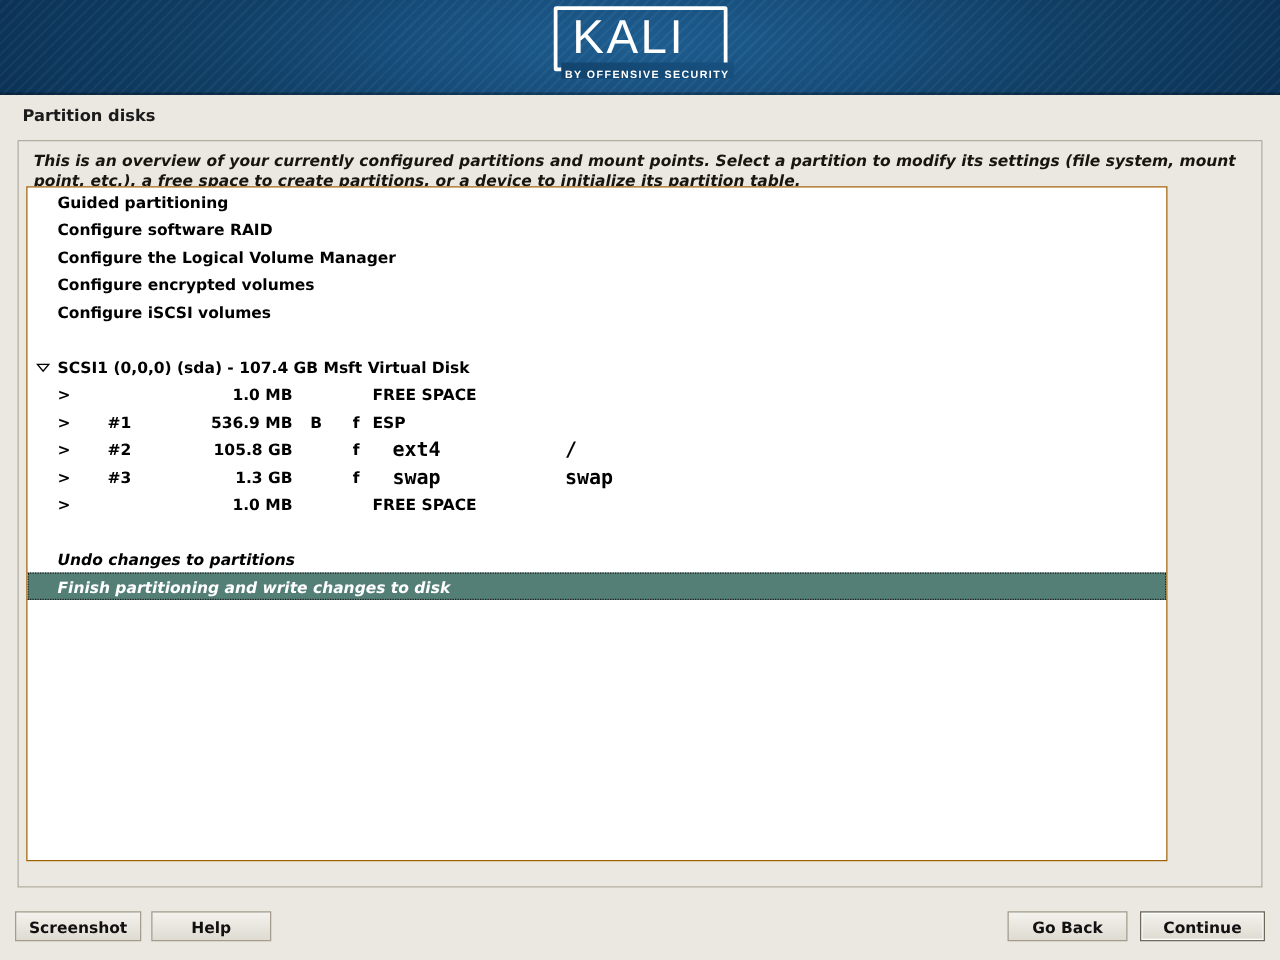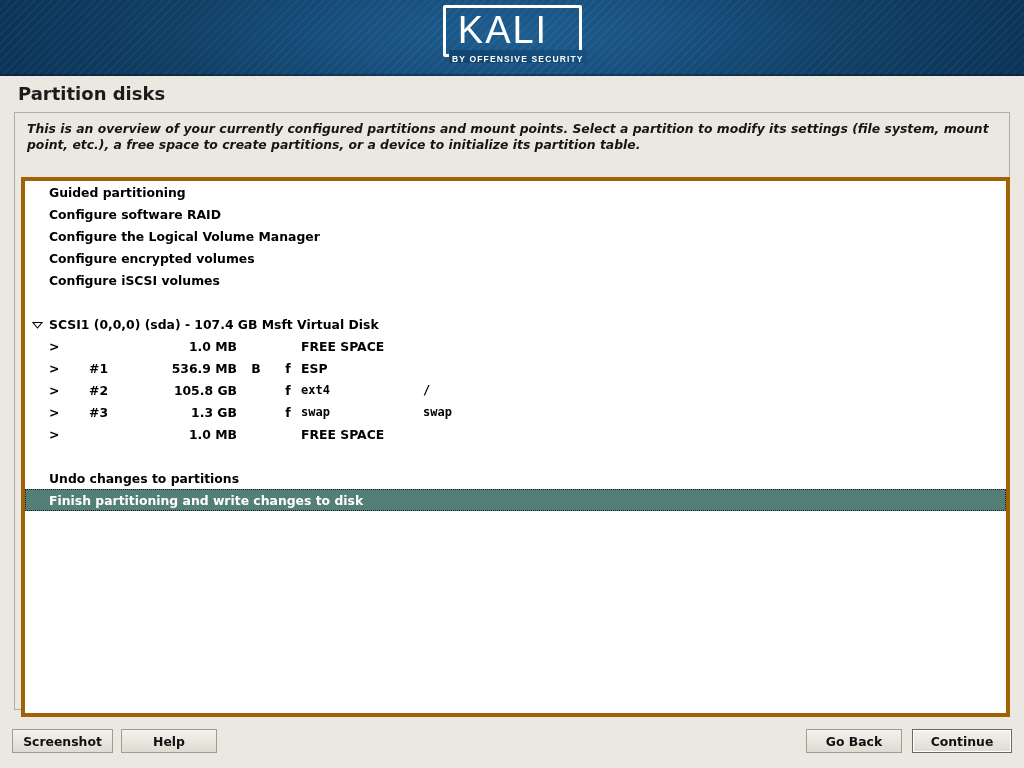--- a/index.html
+++ b/index.html
@@ -76,21 +76,21 @@
   }
 
   
   #title-bar {
     height: 34px;
     display: flex; align-items: center;
     padding-left: 18px;
     background: #ebe8e1;
   }
   #page-title {
-    font-size: 18px;
+    font-size: 13px;
     font-weight: 700;
     color: #1b1b1b;
     font-family: "DejaVu Sans", sans-serif;
   }
 
   
   #panel {
     position: absolute;
     left: 14px; top: 112px;
     width: 996px; height: 598px;
@@ -103,41 +103,41 @@
     font-size: 12.4px;
     line-height: 15.5px;
     color: #16160f;
     font-family: "DejaVu Sans", sans-serif;
     font-weight: bold;
   }
 
   
   #listbox {
     position: absolute;
-    left: 6px; top: 64px;
-    width: 989px; height: 540px;
+    left: 6px; top: 36px;
+    width: 913px; height: 540px;
     background: #ffffff;
-    border: 4px solid #a16207;
+    border: 1px solid #a16207;
     overflow: hidden;
   }
   .row {
     height: 22px;
     display: flex;
     align-items: center;
     white-space: nowrap;
     font-size: 12.4px;
     font-weight: 700;
     color: #000000;
     font-family: "DejaVu Sans", sans-serif;
   }
   .row.menu   { padding-left: 24px; }
   .row.spacer { height: 22px; }
   .row.device { padding-left: 6px; }
   .row.part   { padding-left: 24px; }
-  .row.action { padding-left: 24px; }
+  .row.action { padding-left: 24px; font-style: italic; }
 
   .row.selected {
     background: #547f76;
     color: #ffffff;
     outline: 1px dotted #1e1e1e;
     outline-offset: -1px;
   }
 
   
   .tri {
@@ -150,21 +150,21 @@
   .tri svg { display: block; }
 
   
   .c-arrow { width: 40px; flex: none; text-align: left; }
   .c-num   { width: 52px; flex: none; text-align: left; }
   .c-size  { width: 96px; flex: none; text-align: right; }
   .c-boot  { width: 38px; flex: none; text-align: center; }
   .c-flag  { width: 26px; flex: none; text-align: center; }
   .c-type  { width: 122px; flex: none; text-align: left; }
   .c-mount { width: 140px; flex: none; text-align: left; }
-  .mono { font-family: "DejaVu Sans Mono", monospace; font-size: 12px; }
+  .mono { font-family: "DejaVu Sans Mono", monospace; font-size: 16px; margin-left: 16px; }
 
   
   #footer {
     position: absolute;
     left: 0; top: 722px;
     width: 1024px; height: 46px;
     background: #ebe8e1;
   }
   .btn {
     position: absolute;

